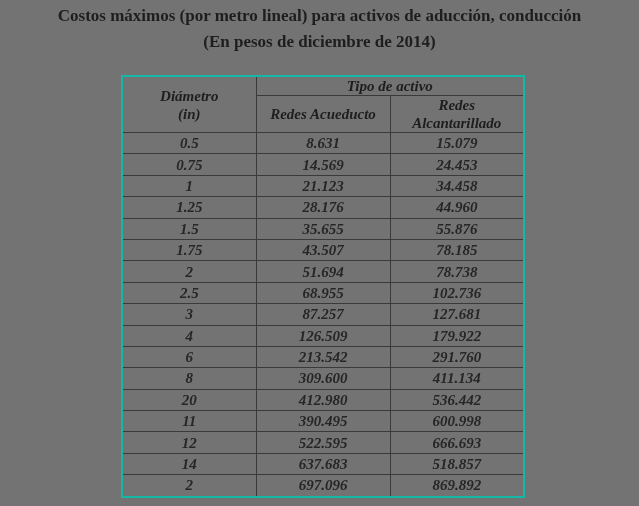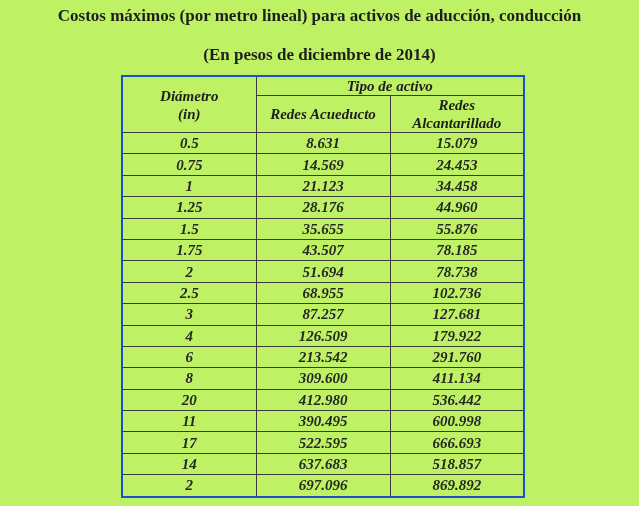--- a/index.html
+++ b/index.html
@@ -1,44 +1,44 @@
 <!DOCTYPE html>
 <html lang="es"><head>
 <meta charset="utf-8">
 <style>
   html, body { margin: 0; padding: 0; background: #ffffff; }
   .page {
     position: relative;
     width: 639px;
     height: 506px;
-    background: #bef264;
+    background: #737373;
     font-family: "Liberation Serif", serif;
     color: #1e1e1e;
     overflow: hidden;
   }
   .title-block {
     padding-top: 4px;
     text-align: center;
   }
   .title-line {
     font-weight: bold;
     font-size: 17px;
     line-height: 23px;
     white-space: nowrap;
   }
-  .title-line.subtitle { margin-top: 16px; }
+  .title-line.subtitle { margin-top: 3px; }
 
   table.costs {
     position: absolute;
     left: 121px;
     top: 75px;
     width: 402px;
     border-collapse: collapse;
     table-layout: fixed;
-    border: 2px solid #1d4ed8;
+    border: 2px solid #14b8a6;
   }
   table.costs col { width: 134px; }
   table.costs th, table.costs td {
     border: 1px solid #3a3a3a;
     text-align: center;
     vertical-align: middle;
     padding: 0;
     font-style: italic;
     overflow: hidden;
   }
@@ -151,21 +151,21 @@
           <td>20</td>
           <td>412.980</td>
           <td>536.442</td>
         </tr>
       <tr>
           <td>11</td>
           <td>390.495</td>
           <td>600.998</td>
         </tr>
       <tr>
-          <td>17</td>
+          <td>12</td>
           <td>522.595</td>
           <td>666.693</td>
         </tr>
       <tr>
           <td>14</td>
           <td>637.683</td>
           <td>518.857</td>
         </tr>
       <tr>
           <td>2</td>

